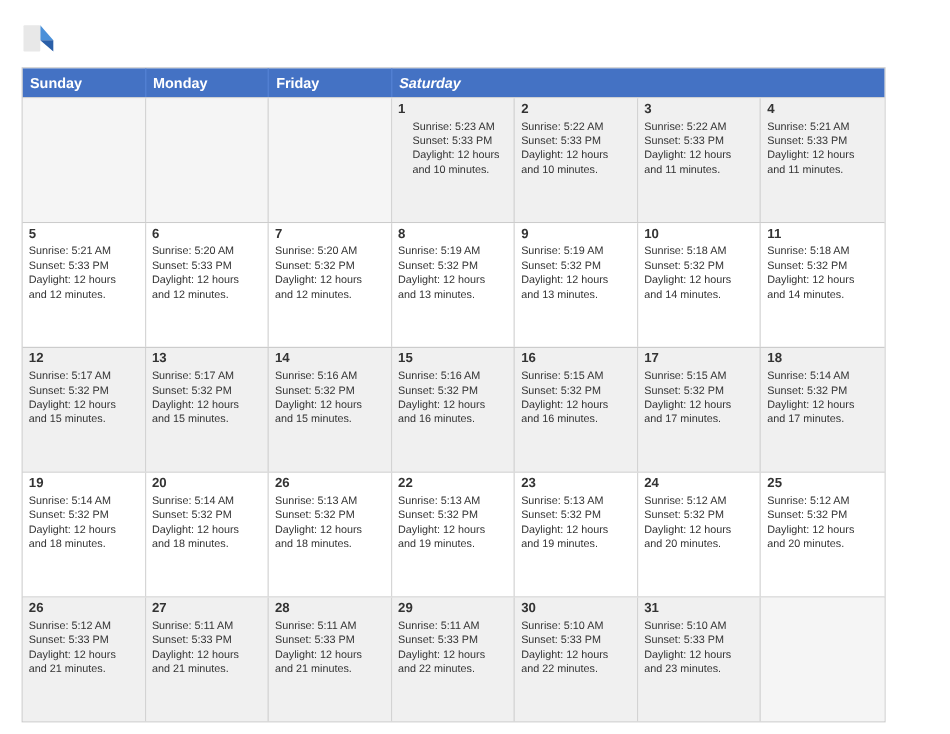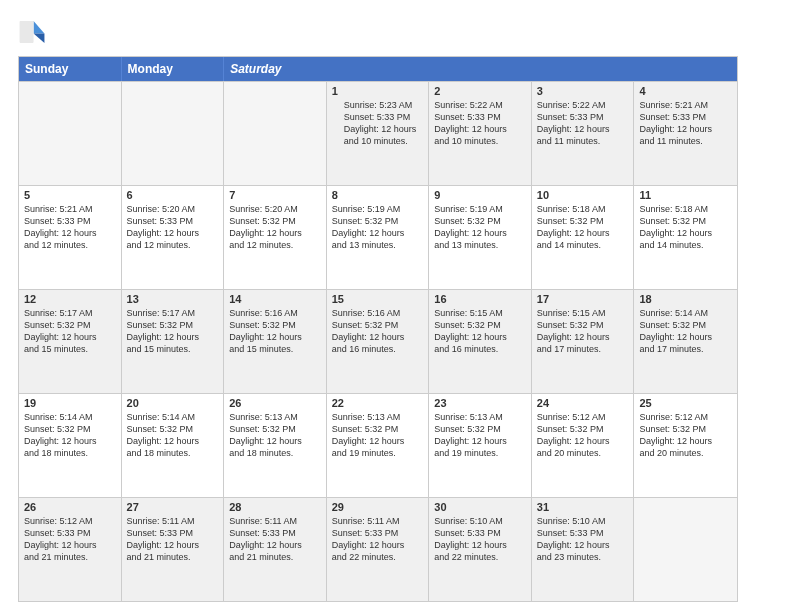--- a/index.html
+++ b/index.html
@@ -128,20 +128,21 @@
     <div class="title-block">
       <div class="month-title"></div>
       <div class="location"></div>
     </div>
   </div>
 
   <div class="calendar">
     <div class="cal-header-row" id="cal-header">
         <div class="cal-header-cell">Sunday</div>
         <div class="cal-header-cell">Monday</div>
+        <div class="cal-header-cell">Friday</div>
         <div class="cal-header-cell">Saturday</div>
       </div>
     <div class="cal-body" id="cal-body">
         <div class="cal-row">
           <div class="cal-cell empty"></div>
           <div class="cal-cell empty"></div>
           <div class="cal-cell empty"></div>
           <div class="cal-cell shaded">
             <div class="day-num">1</div>
             <div class="day-info" style="white-space: pre-line; margin-left: 12px;">Sunrise: 5:23 AM

